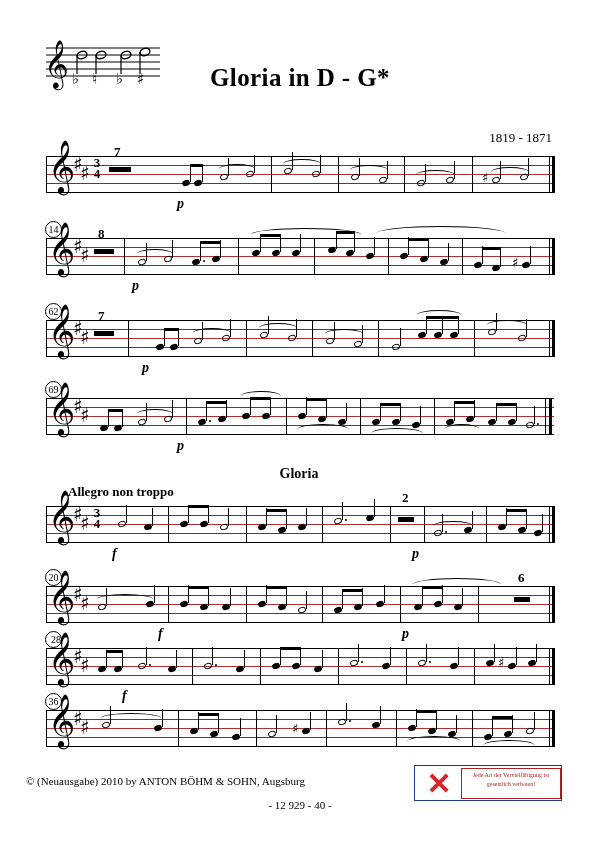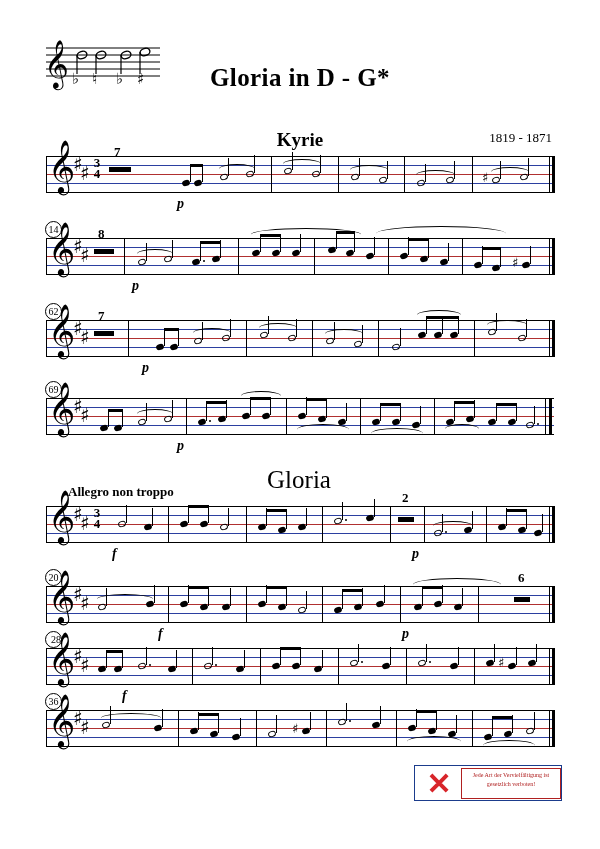--- a/index.html
+++ b/index.html
@@ -68,22 +68,22 @@
     text-align: center;
     font-size: 19px;
     font-weight: bold;
   }
   .movement-gloria {
     position: absolute;
     top: 466px;
     left: 0;
     width: 598px;
     text-align: center;
-    font-size: 25px;
-    font-weight: normal;
+    font-size: 14px;
+    font-weight: bold;
   }
   .tempo {
     position: absolute;
     top: 484px;
     left: 68px;
     font-size: 13px;
     font-weight: bold;
     font-style: normal;
   }
 
@@ -288,21 +288,20 @@
     box-sizing: border-box;
   }
 </style>
 </head>
 <body>
 
 <div id="page">
 
   <div class="work-title">Gloria in D - G*</div>
   <div class="composer-dates">1819 - 1871</div>
-  <div class="movement-kyrie">Kyrie</div>
 
   <div class="incipit">
     <svg width="130" height="60" viewBox="0 0 130 60">
       <g stroke="#000" stroke-width="1">
         <line x1="8" y1="14" x2="122" y2="14"></line>
         <line x1="8" y1="21" x2="122" y2="21"></line>
         <line x1="8" y1="28" x2="122" y2="28"></line>
         <line x1="8" y1="35" x2="122" y2="35"></line>
         <line x1="8" y1="42" x2="122" y2="42"></line>
       </g>
@@ -886,20 +885,22 @@
       <div class="stem" style="left:446px; top:8px; height:18px;"></div>
       <div class="note" style="left:458px; top:21px;"></div>
       <div class="stem" style="left:466px; top:5px; height:18px;"></div>
       <div class="beam" style="left:446px; top:6px; width:21px;"></div>
       <div class="note hollow" style="left:480px; top:18px;"></div>
       <div class="stem" style="left:488px; top:2px; height:18px;"></div>
       <div class="slur" style="left:437px; top:30px; width:52px; height:10px;"></div>
     </div>
   </div>
 
+  <div class="copyright">© (Neuausgabe) 2010 by ANTON BÖHM &amp; SOHN, Augsburg</div>
+  <div class="plate">- 12 929 - 40 -</div>
 
   <div class="stamp">
     <div class="stamp-logo">✕</div>
     <div class="stamp-inner"></div>
     <div class="stamp-text">
       <span>Jede Art der Vervielfältigung ist</span><br>
       <span>gesetzlich verboten!</span>
     </div>
   </div>
 

